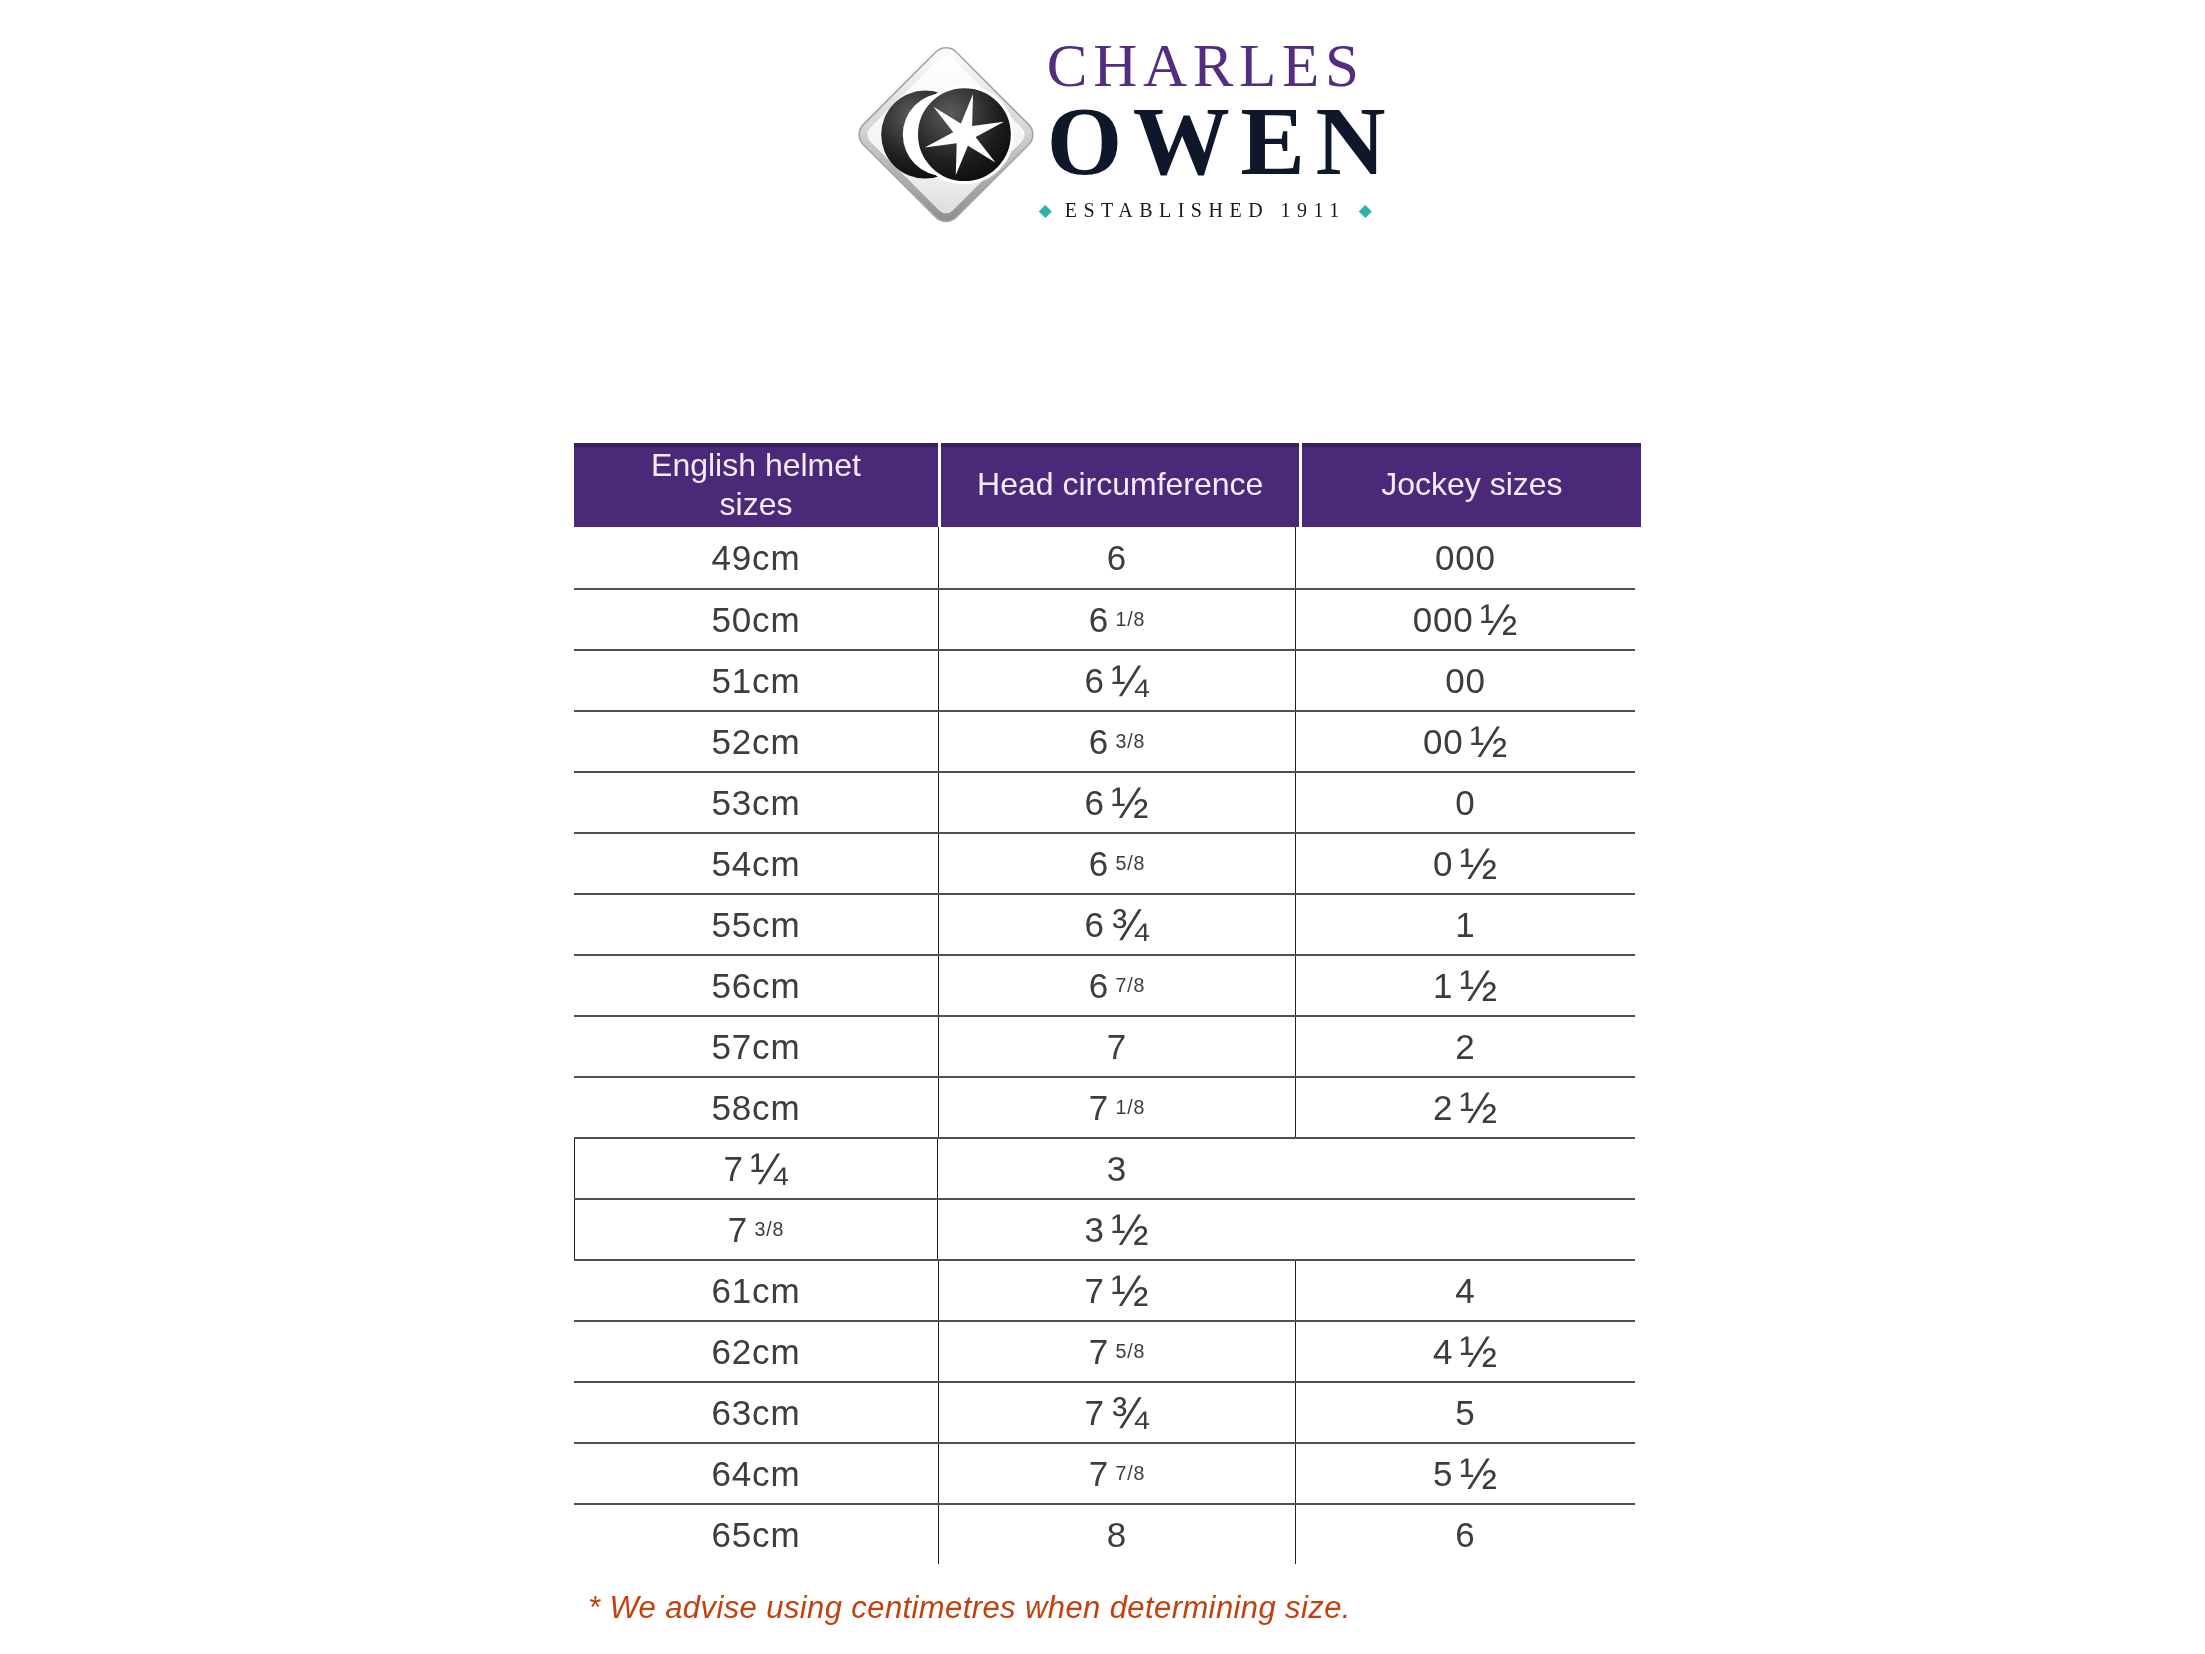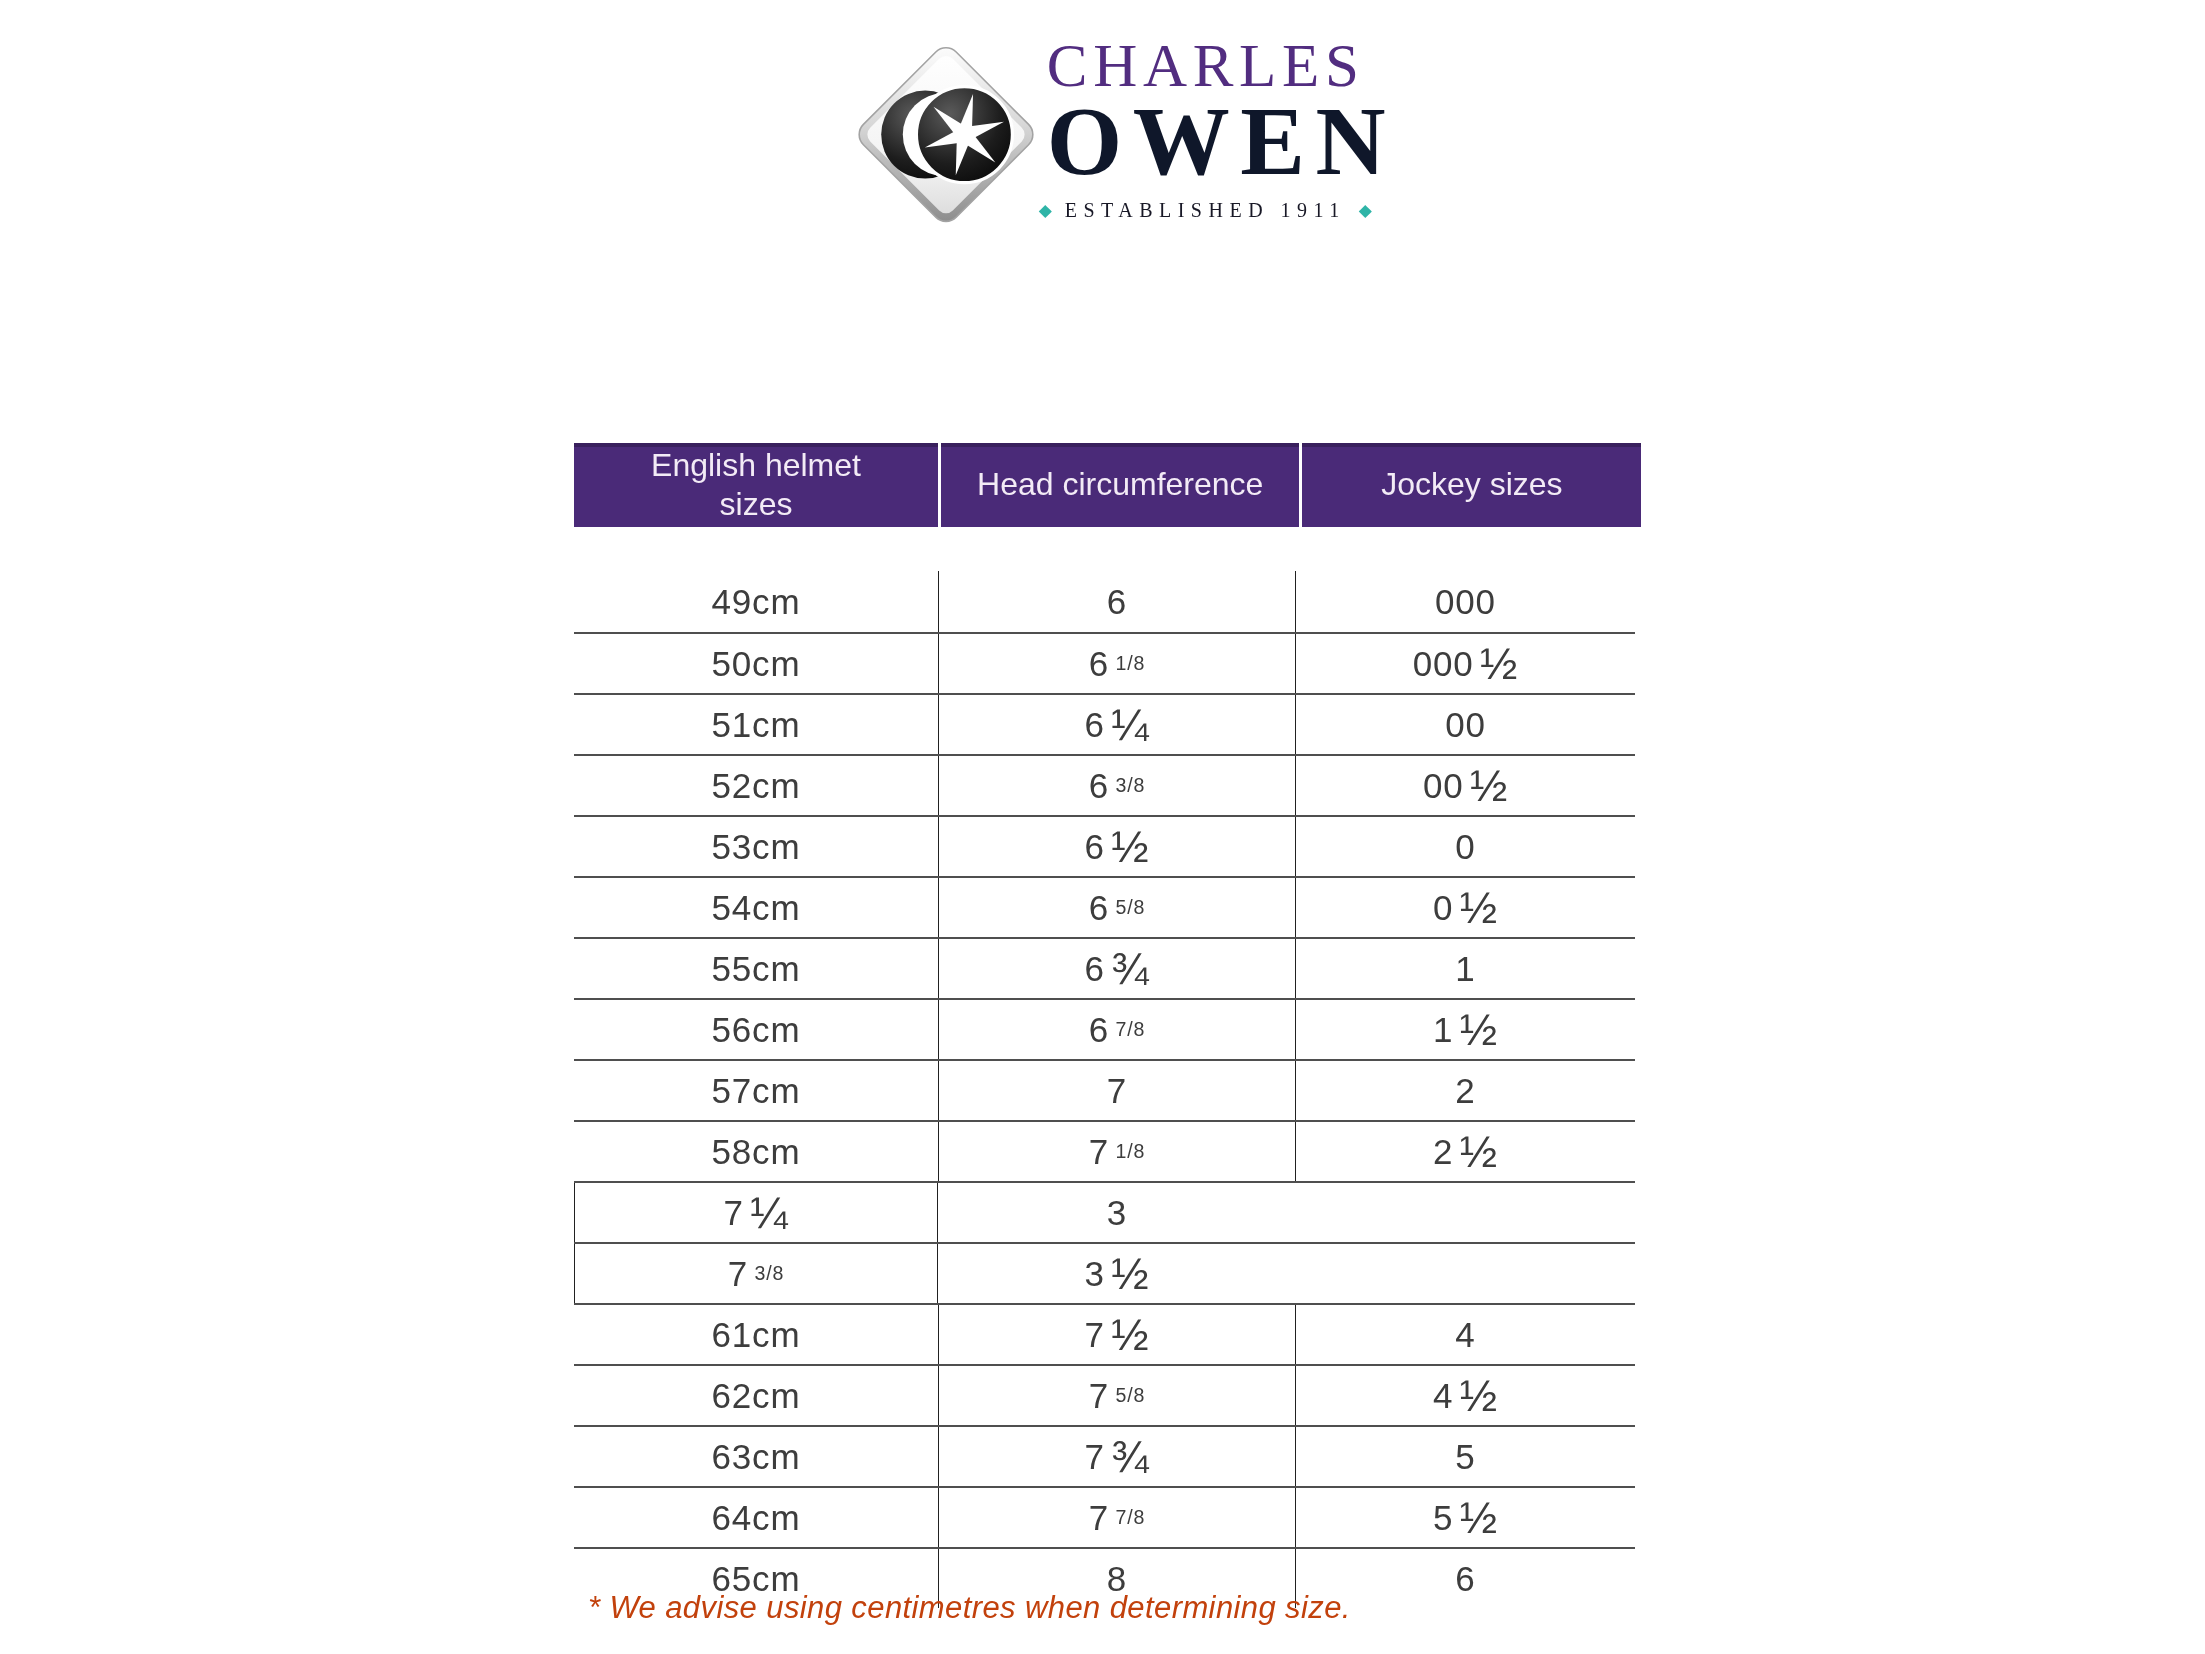--- a/index.html
+++ b/index.html
@@ -45,21 +45,21 @@
   .hcell{
     background:#4a2a78;height:84px;
     display:flex;align-items:center;justify-content:center;text-align:center;
     color:#f3ebf6;font-size:32px;line-height:1.22;
     box-shadow:inset 0 4px 0 rgba(0,0,0,0.22);
   }
   .hcell .hspan{display:block;}
   .hcell:nth-child(1) .hspan{max-width:267px;}
   .hcell:nth-child(2) .hspan{max-width:299px;}
 
-  .tbody{display:block;margin-top:44px;}
+  .tbody{display:block;}
   .trow{
     display:grid;grid-template-columns:364px 358px 339px;
     height:61px;box-sizing:border-box;
   }
   .trow + .trow{border-top:2.4px solid #4f4f4f;}
   .cell{
     display:flex;align-items:center;justify-content:center;
     font-size:35px;color:#3d3d3d;letter-spacing:0.8px;white-space:nowrap;
   }
   .cell.mid{border-left:1.6px solid #212121;border-right:1.6px solid #212121;box-sizing:border-box;}

